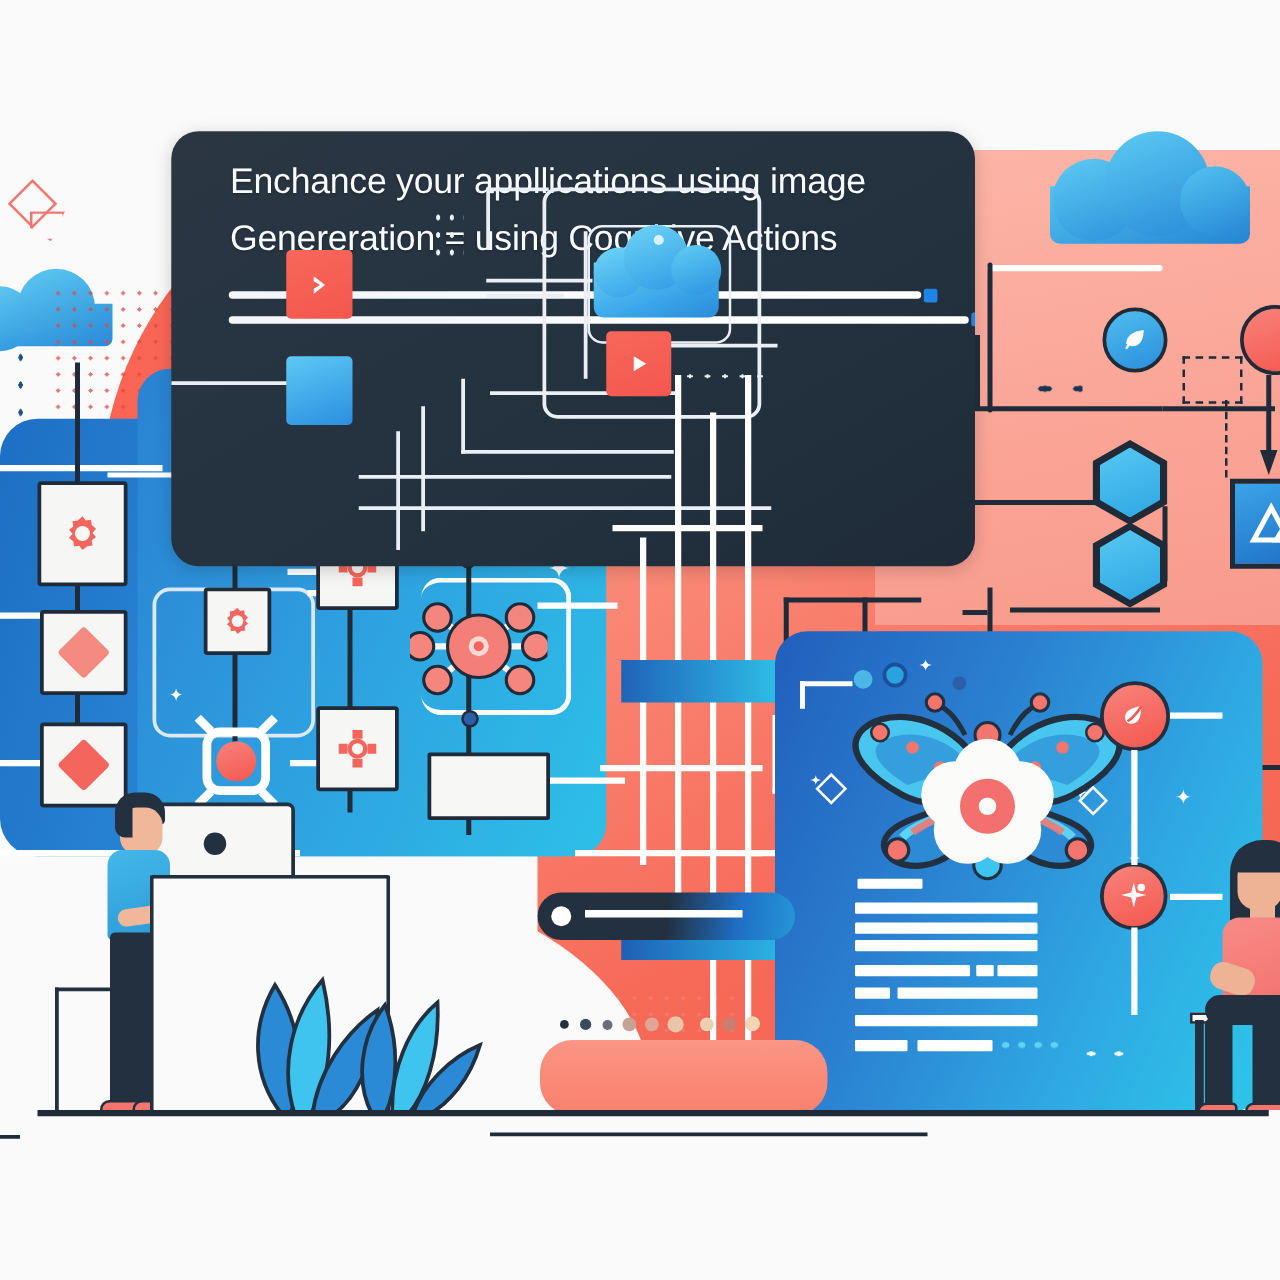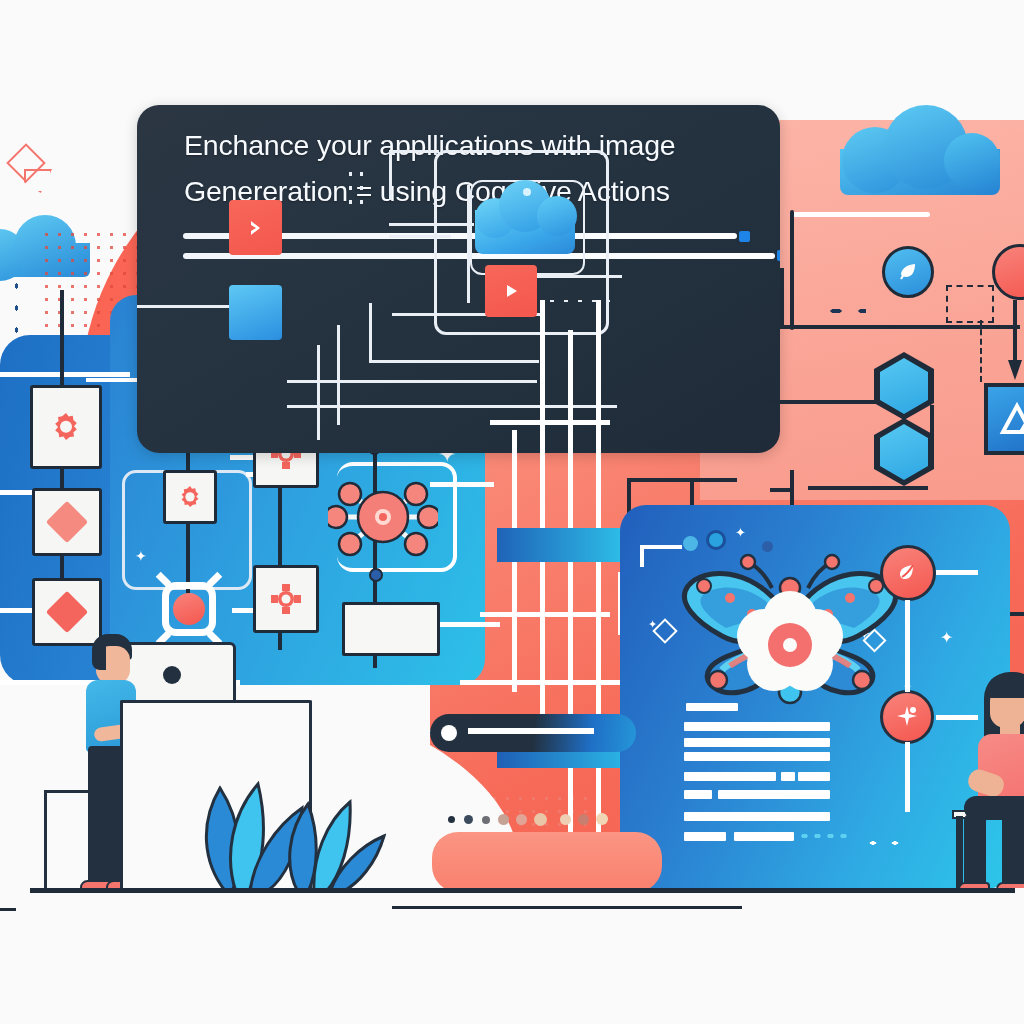--- a/index.html
+++ b/index.html
@@ -344,21 +344,21 @@
       <circle cx="55" cy="55" r="4" fill="#f4655d"></circle>
     </svg>
   </div>
   <div style="position:absolute;left:368px;top:442px;width:13px;height:13px;border-radius:50%;background:#2b5ea8;border:2px solid #1f2b38;box-sizing:border-box;"></div>
   <div style="position:absolute;left:369px;top:568px;width:14px;height:14px;border-radius:50%;background:#2b5ea8;border:2px solid #1f2b38;box-sizing:border-box;"></div>
   <div class="sparkle" style="left:438px;top:442px;font-size:22px;">✦</div>
   <div class="sparkle" style="left:135px;top:548px;font-size:14px;">✦</div>
 
   <div class="dark-panel">
     <div class="title-text">
-      <div>Enchance your appllications with image</div>
+      <div>Enchance your appllications using image</div>
       <div>Genereration  = using Cognitive Actions</div>
     </div>
 
     <div class="bar" style="left:46px;top:128px;width:554px;"></div>
     <div class="bar-cap" style="left:602px;top:126px;"></div>
     <div class="bar" style="left:46px;top:148px;width:592px;"></div>
     <div class="bar-cap" style="left:640px;top:145px;"></div>
 
     <div class="circ-box" style="left:297px;top:45px;width:175px;height:185px;"></div>
     <div class="circ-box" style="left:333px;top:75px;width:115px;height:95px;border-width:2.5px;"></div>

